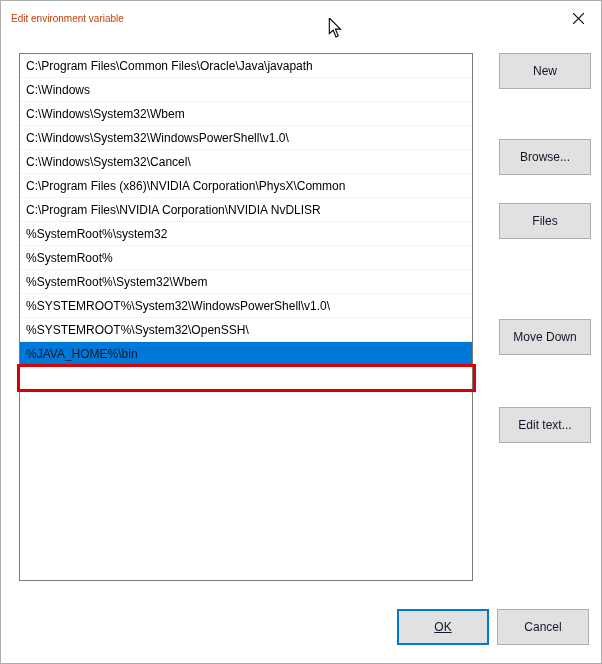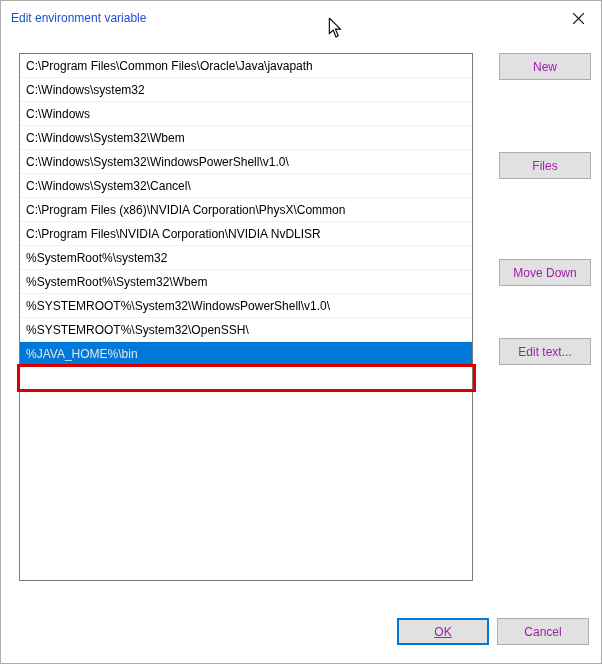--- a/index.html
+++ b/index.html
@@ -17,22 +17,22 @@
     display: flex; flex-direction: column;
   }
   .titlebar {
     height: 34px;
     display: flex; align-items: center;
     padding: 0 0 0 10px;
     background: #fff;
   }
   .titlebar .title {
     flex: 1;
-    font-size: 12px;
-    color: #1d4ed8;
+    font-size: 10px;
+    color: #c2410c;
   }
   .close-btn {
     width: 46px; height: 34px;
     display: flex; align-items: center; justify-content: center;
     background: transparent;
   }
   .close-btn svg { width: 11px; height: 11px; }
   .content {
     flex: 1;
     display: flex;
@@ -54,42 +54,42 @@
     height: 24px;
     line-height: 24px;
     padding: 0 6px;
     white-space: nowrap;
     overflow: hidden;
     text-overflow: ellipsis;
     border-bottom: 1px solid #f2f2f2;
   }
   .listbox .row.sel {
     background: #0078d7;
-    color: #e5e5e5;
+    color: #0f172a;
   }
   .highlight-box {
     position: absolute;
     left: -2px;
     top: 311px;
     width: 459px;
     height: 28px;
     border: 3px solid #d80000;
     pointer-events: none;
   }
   .sidebtns {
     display: flex; flex-direction: column;
     gap: 6px;
     width: 92px;
   }
   .btn {
-    height: 27px;
+    height: 36px;
     border: 1px solid #adadad;
     background: #e1e1e1;
     font-size: 12px;
-    color: #a21caf;
+    color: #0f172a;
     display: flex; align-items: center; justify-content: center;
     cursor: default;
     user-select: none;
   }
   .btn.ok {
     border: 2px solid #0078d7;
     background: #e1e1e1;
     text-decoration: underline;
   }
   .spacer-sm { height: 16px; }
@@ -118,39 +118,40 @@
     </div>
     <svg class="cursor-svg" style="left:328px; top:18px" viewBox="0 0 12 18">
       <path d="M0 0 L0 14 L3.5 11 L6 17 L8 16 L5.5 10 L10 10 Z" fill="#fff" stroke="#000" stroke-width="1"></path>
     </svg>
   </div>
 
   <div class="content">
     <div class="list-wrap">
       <div class="listbox" id="listbox">
           <div class="row">C:\Program Files\Common Files\Oracle\Java\javapath</div>
-          <div class="row">C:\Windows\system32</div>
           <div class="row">C:\Windows</div>
           <div class="row">C:\Windows\System32\Wbem</div>
           <div class="row">C:\Windows\System32\WindowsPowerShell\v1.0\</div>
           <div class="row">C:\Windows\System32\Cancel\</div>
           <div class="row">C:\Program Files (x86)\NVIDIA Corporation\PhysX\Common</div>
           <div class="row">C:\Program Files\NVIDIA Corporation\NVIDIA NvDLISR</div>
           <div class="row">%SystemRoot%\system32</div>
+          <div class="row">%SystemRoot%</div>
           <div class="row">%SystemRoot%\System32\Wbem</div>
           <div class="row">%SYSTEMROOT%\System32\WindowsPowerShell\v1.0\</div>
           <div class="row">%SYSTEMROOT%\System32\OpenSSH\</div>
           <div class="row sel">%JAVA_HOME%\bin</div>
         </div>
       <div class="highlight-box"></div>
     </div>
     <div class="sidebtns">
       <div class="btn">New</div>
       <div class="spacer-sm"></div>
       <div class="spacer-sm"></div>
+      <div class="btn">Browse...</div>
       <div class="spacer-sm"></div>
       <div class="btn">Files</div>
       <div class="spacer-md"></div>
       <div class="spacer-sm"></div>
       <div class="btn">Move Down</div>
       <div class="spacer-lg"></div>
       <div class="btn">Edit text...</div>
     </div>
   </div>
 

